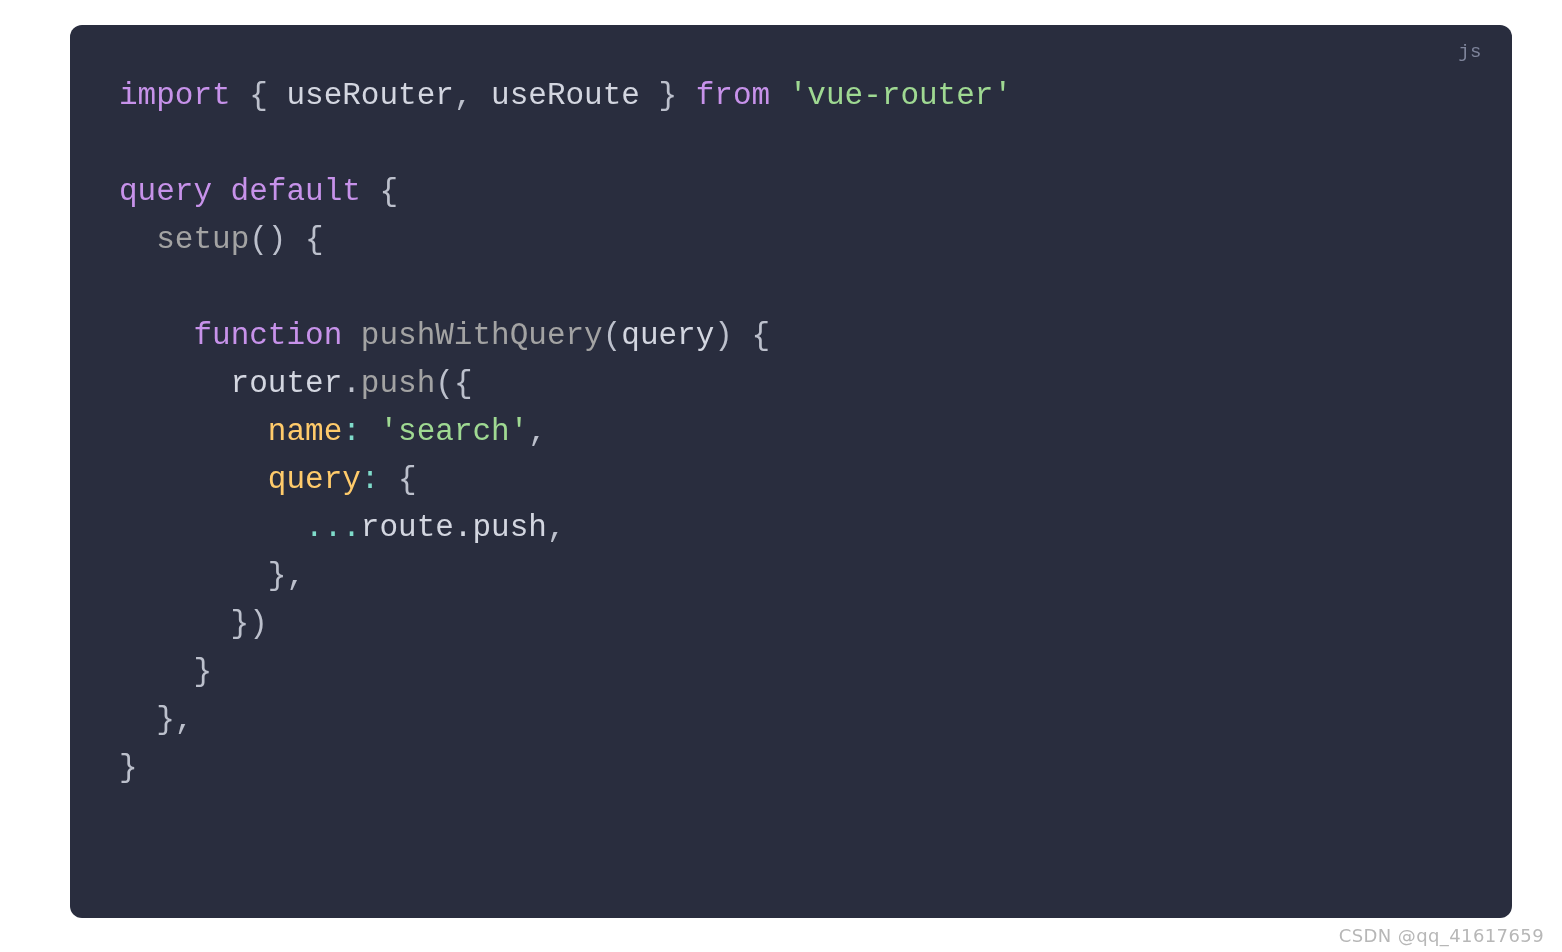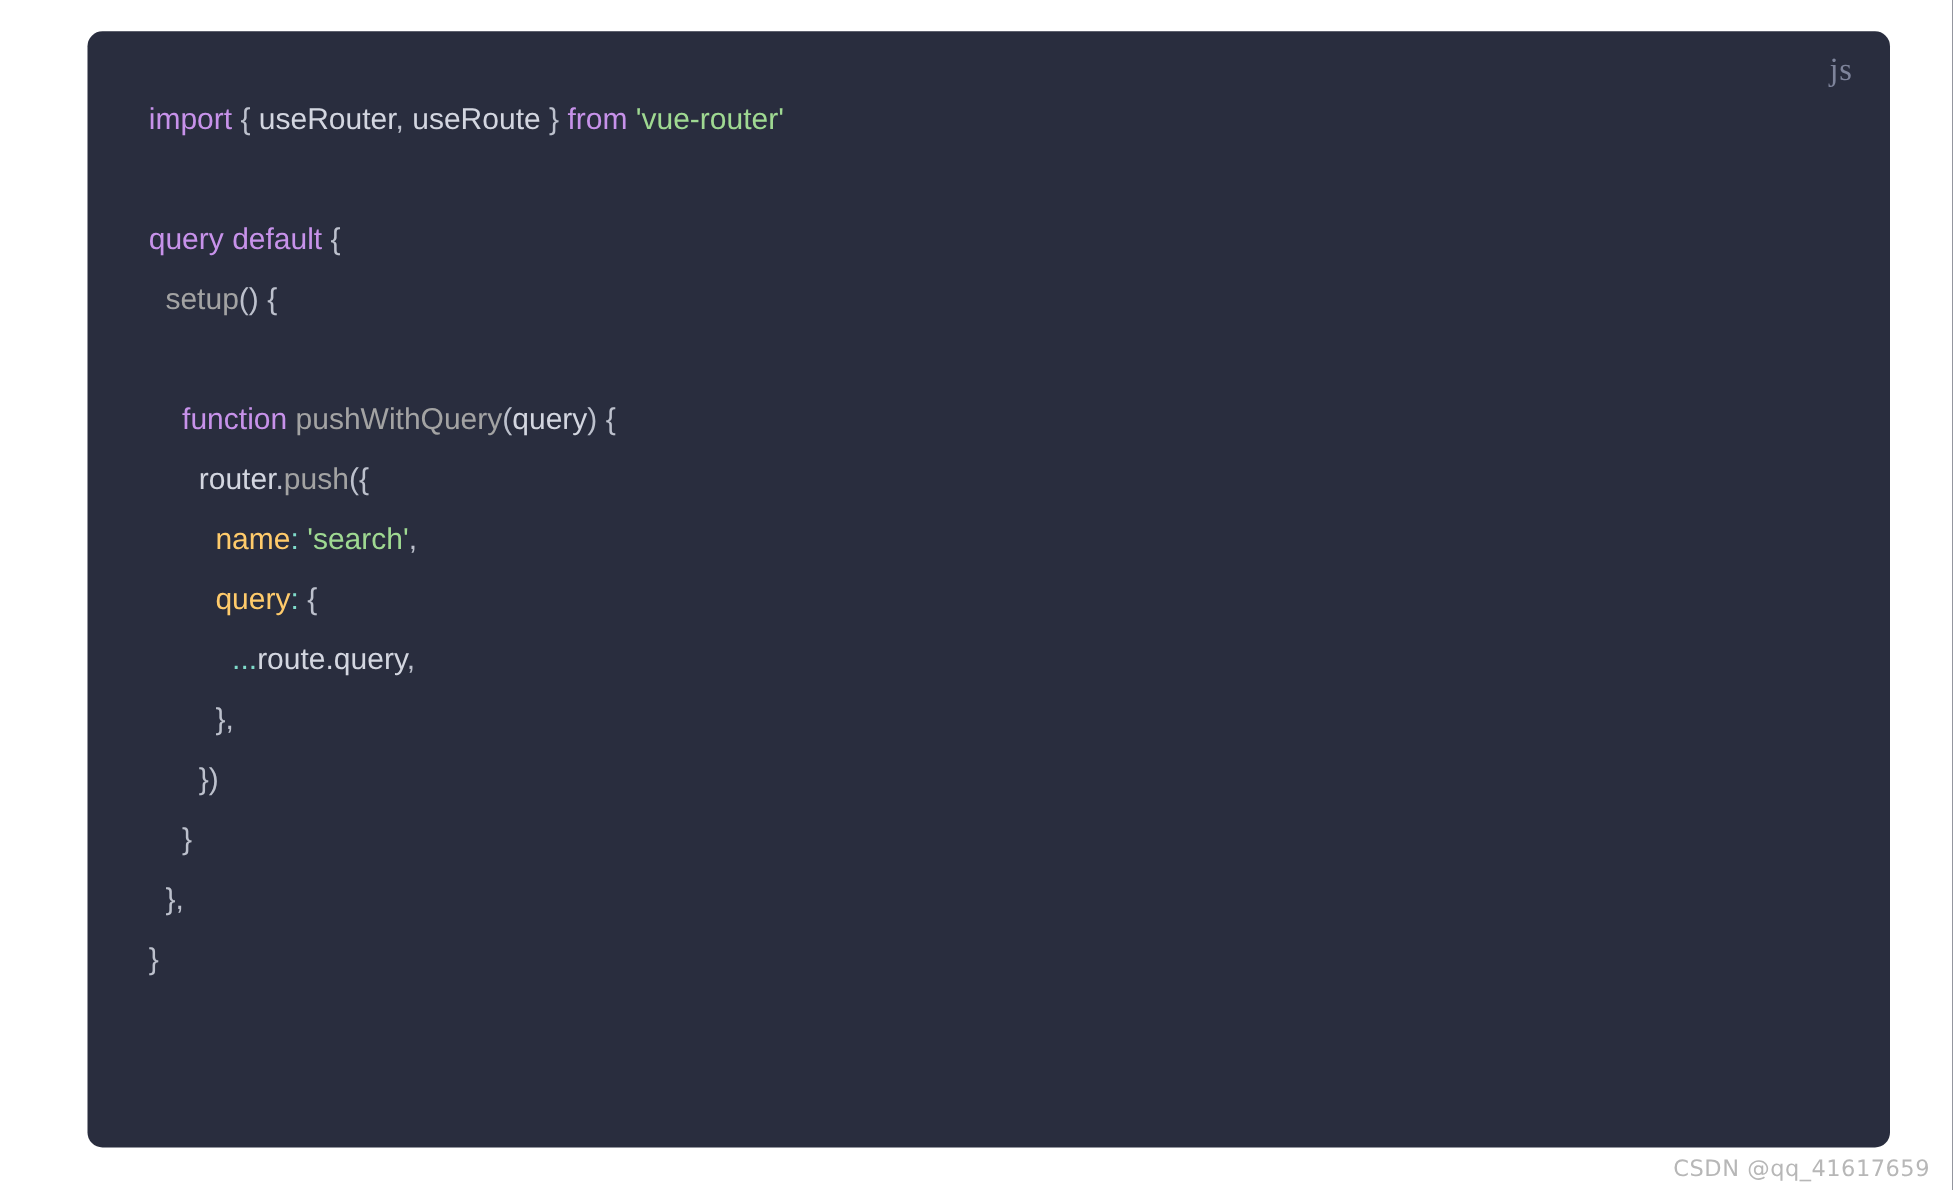--- a/index.html
+++ b/index.html
@@ -27,38 +27,38 @@
     height: 893px;
     background: #292d3e;
     border-radius: 12px;
     box-sizing: border-box;
     overflow: hidden;
   }
   .lang-label {
     position: absolute;
     right: 30px;
     top: 16px;
-    font-family: Liberation Serif, serif;
-    font-size: 26px;
+    font-family: Liberation Mono, monospace;
+    font-size: 19px;
     color: #7e849b;
     letter-spacing: 0.5px;
     user-select: none;
   }
   .code-area {
     position: absolute;
     left: 49px;
     top: 47px;
     right: 20px;
   }
   .line {
     height: 48px;
     line-height: 48px;
-    font-size: 24px;
+    font-size: 31px;
     white-space: pre;
-    font-family: Liberation Sans, sans-serif;
+    font-family: Liberation Mono, monospace;
     letter-spacing: 0px;
     color: #d3d6e0;
   }
   .tok-kw      { color: #c792ea; }
   .tok-fn      { color: #a3a3a3; }
   .tok-str     { color: #9fd992; }
   .tok-prop    { color: #ffcb6b; }
   .tok-op      { color: #7fdbca; }
   .tok-plain   { color: #d3d6e0; }
   .tok-punc    { color: #bcc0cc; }
@@ -84,21 +84,21 @@
     <div class="code-area">
         <div class="line"><span class="tok-kw">import</span><span class="tok-punc"> { </span><span class="tok-plain">useRouter</span><span class="tok-punc">, </span><span class="tok-plain">useRoute</span><span class="tok-punc"> } </span><span class="tok-kw">from</span><span class="tok-plain"> </span><span class="tok-str">'vue-router'</span></div>
         <div class="line">&nbsp;</div>
         <div class="line"><span class="tok-kw">query default</span><span class="tok-punc"> {</span></div>
         <div class="line"><span class="tok-plain">  </span><span class="tok-fn">setup</span><span class="tok-punc">() {</span></div>
         <div class="line">&nbsp;</div>
         <div class="line"><span class="tok-plain">    </span><span class="tok-kw">function</span><span class="tok-plain"> </span><span class="tok-fn">pushWithQuery</span><span class="tok-punc">(</span><span class="tok-plain">query</span><span class="tok-punc">) {</span></div>
         <div class="line"><span class="tok-plain">      router</span><span class="tok-punc">.</span><span class="tok-fn">push</span><span class="tok-punc">({</span></div>
         <div class="line"><span class="tok-plain">        </span><span class="tok-prop">name</span><span class="tok-op">:</span><span class="tok-plain"> </span><span class="tok-str">'search'</span><span class="tok-punc">,</span></div>
         <div class="line"><span class="tok-plain">        </span><span class="tok-prop">query</span><span class="tok-op">:</span><span class="tok-punc"> {</span></div>
-        <div class="line"><span class="tok-plain">          </span><span class="tok-op">...</span><span class="tok-plain">route.query</span><span class="tok-punc">,</span></div>
+        <div class="line"><span class="tok-plain">          </span><span class="tok-op">...</span><span class="tok-plain">route.push</span><span class="tok-punc">,</span></div>
         <div class="line"><span class="tok-punc">        },</span></div>
         <div class="line"><span class="tok-punc">      })</span></div>
         <div class="line"><span class="tok-punc">    }</span></div>
         <div class="line"><span class="tok-punc">  },</span></div>
         <div class="line"><span class="tok-punc">}</span></div>
       </div>
   </div>
 
   <div class="watermark">CSDN @qq_41617659</div>
 

